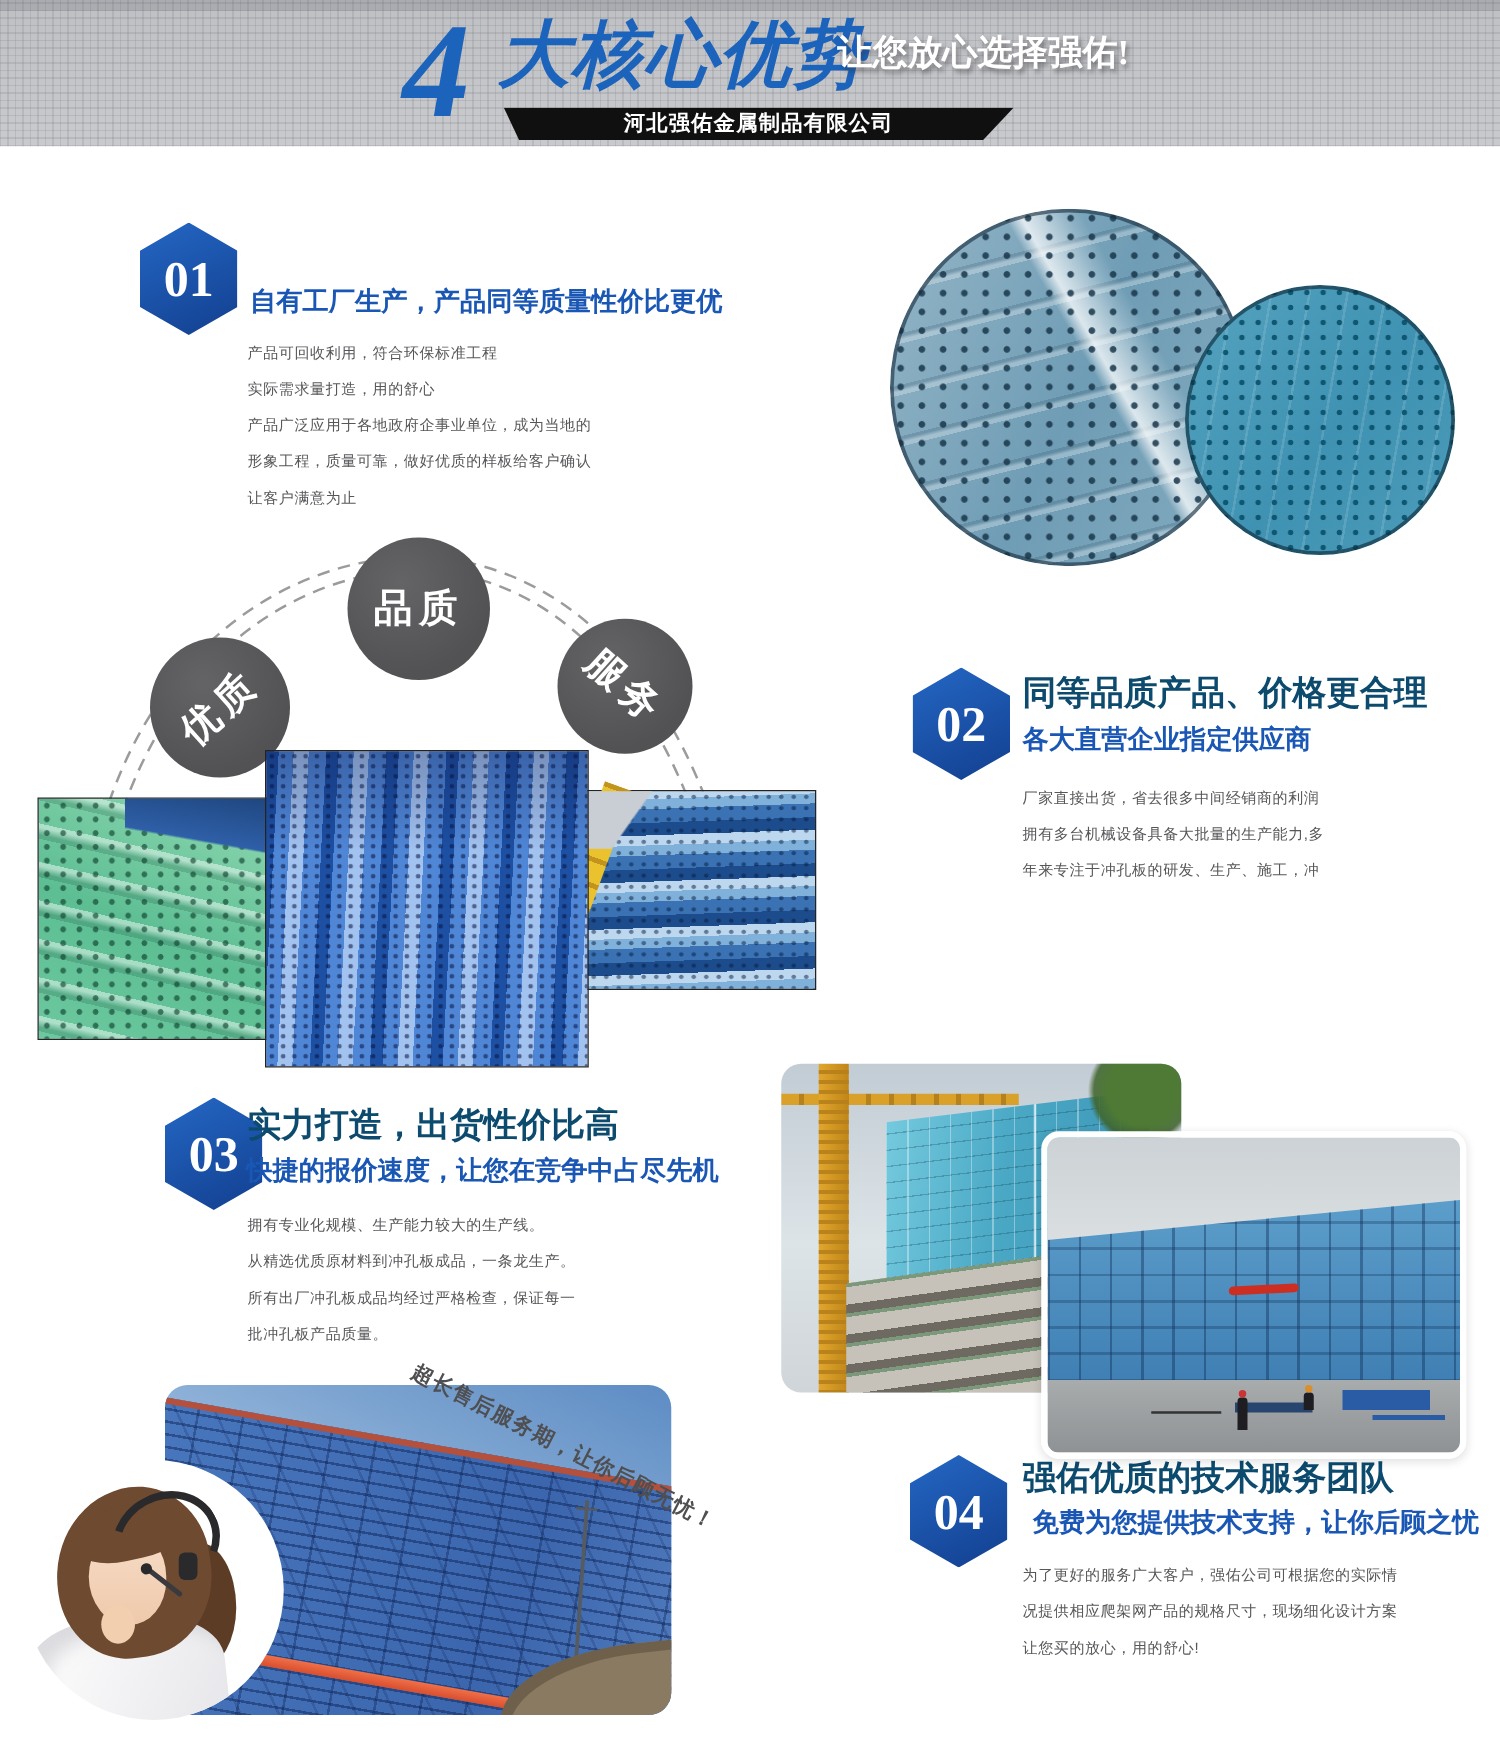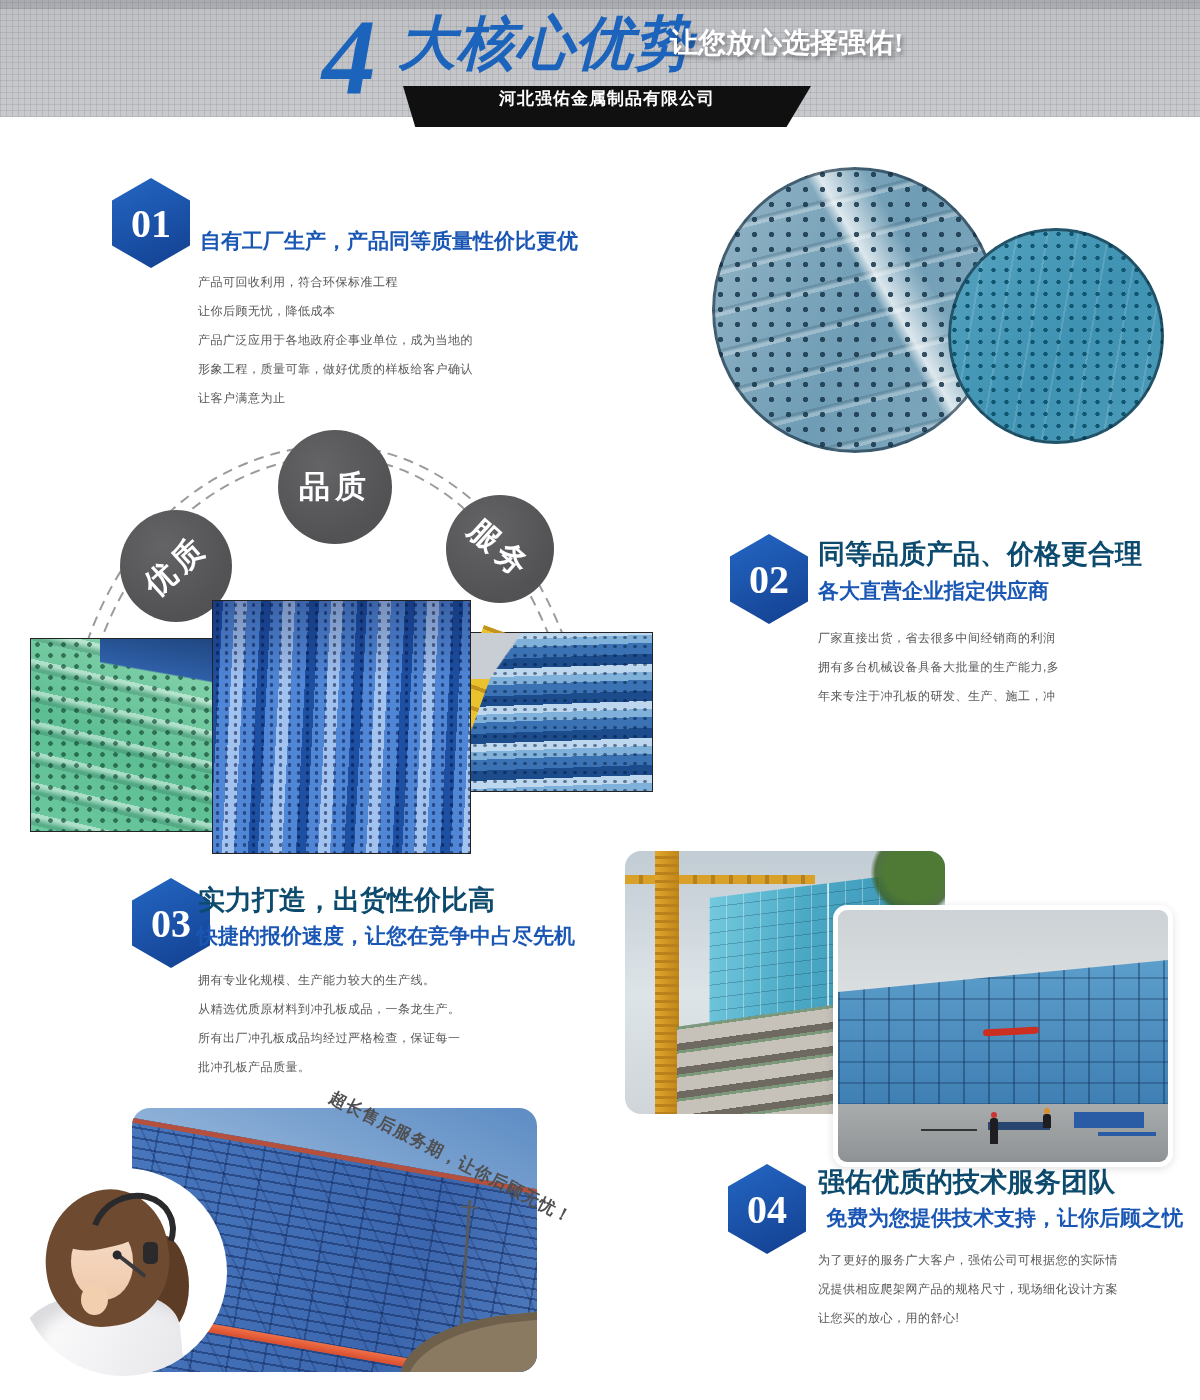--- a/index.html
+++ b/index.html
@@ -12,21 +12,21 @@
     background:
       linear-gradient(180deg, rgba(96,98,104,.22) 0 9px, rgba(96,98,104,0) 9px),
       repeating-linear-gradient(0deg, rgba(118,120,126,.20) 0 1px, transparent 1px 6px),
       repeating-linear-gradient(90deg, rgba(118,120,126,.20) 0 1px, transparent 1px 6px),
       linear-gradient(180deg,#bfc0c4,#c9cacd);}
   .big4{left:322px;top:4px;font:italic bold 108px/1 "Liberation Serif","DejaVu Serif",serif;color:#1c63bc;}
   .main-title{left:398px;top:14px;font:italic bold 58px/1.05 "Liberation Serif","DejaVu Serif",serif;
     color:#1c63bc;letter-spacing:1px;}
   .tagline{left:656px;top:28px;font:bold 28px/1.1 "Liberation Serif","DejaVu Serif",serif;color:#fff;
     text-shadow:2px 3px 4px rgba(45,45,50,.5);margin-left:14px;}
-  .company-bar{left:403px;top:86px;width:408px;height:41px;background:#101010;
+  .company-bar{left:403px;top:86px;width:408px;height:26px;background:#101010;
     clip-path:polygon(0 0,100% 0,94% 100%,3% 100%);
     color:#fff;font-weight:bold;font-size:17px;line-height:26px;text-align:center;letter-spacing:1px;}
 
   
   .hex{width:78px;height:90px;background:linear-gradient(155deg,#2467c4,#123f8f);
     clip-path:polygon(50% 0,100% 25%,100% 75%,50% 100%,0 75%,0 25%);
     color:#fff;display:flex;align-items:center;justify-content:center;
     font:bold 40px "Liberation Serif","DejaVu Serif",serif;}
 
   
@@ -179,21 +179,21 @@
     <div class="abs tagline">让您放心选择强佑!</div>
     <div class="abs company-bar">河北强佑金属制品有限公司</div>
   </div>
 
   <div class="abs hex" style="left:112px;top:178px;">
     <span>01</span>
   </div>
   <div class="abs subtitle" style="left:200px;top:229px;">自有工厂生产，产品同等质量性价比更优</div>
   <div class="abs body-text" style="left:198px;top:268px;width:410px;">
     <div>产品可回收利用，符合环保标准工程</div>
-    <div>让你后顾无忧，降低成本</div>
+    <div>实际需求量打造，用的舒心</div>
     <div>产品广泛应用于各地政府企事业单位，成为当地的</div>
     <div>形象工程，质量可靠，做好优质的样板给客户确认</div>
     <div>让客户满意为止</div>
   </div>
 
   <div class="abs circle-photo-1"></div>
   <div class="abs circle-photo-2"></div>
 
   <svg class="abs values-svg" width="620" height="290" viewBox="0 0 620 290">
     <path d="M 52 258 C 95 115, 200 48, 303 45 C 410 48, 498 125, 545 268" fill="none" stroke="#9b9b9b" stroke-width="2" stroke-dasharray="10 7"></path>

